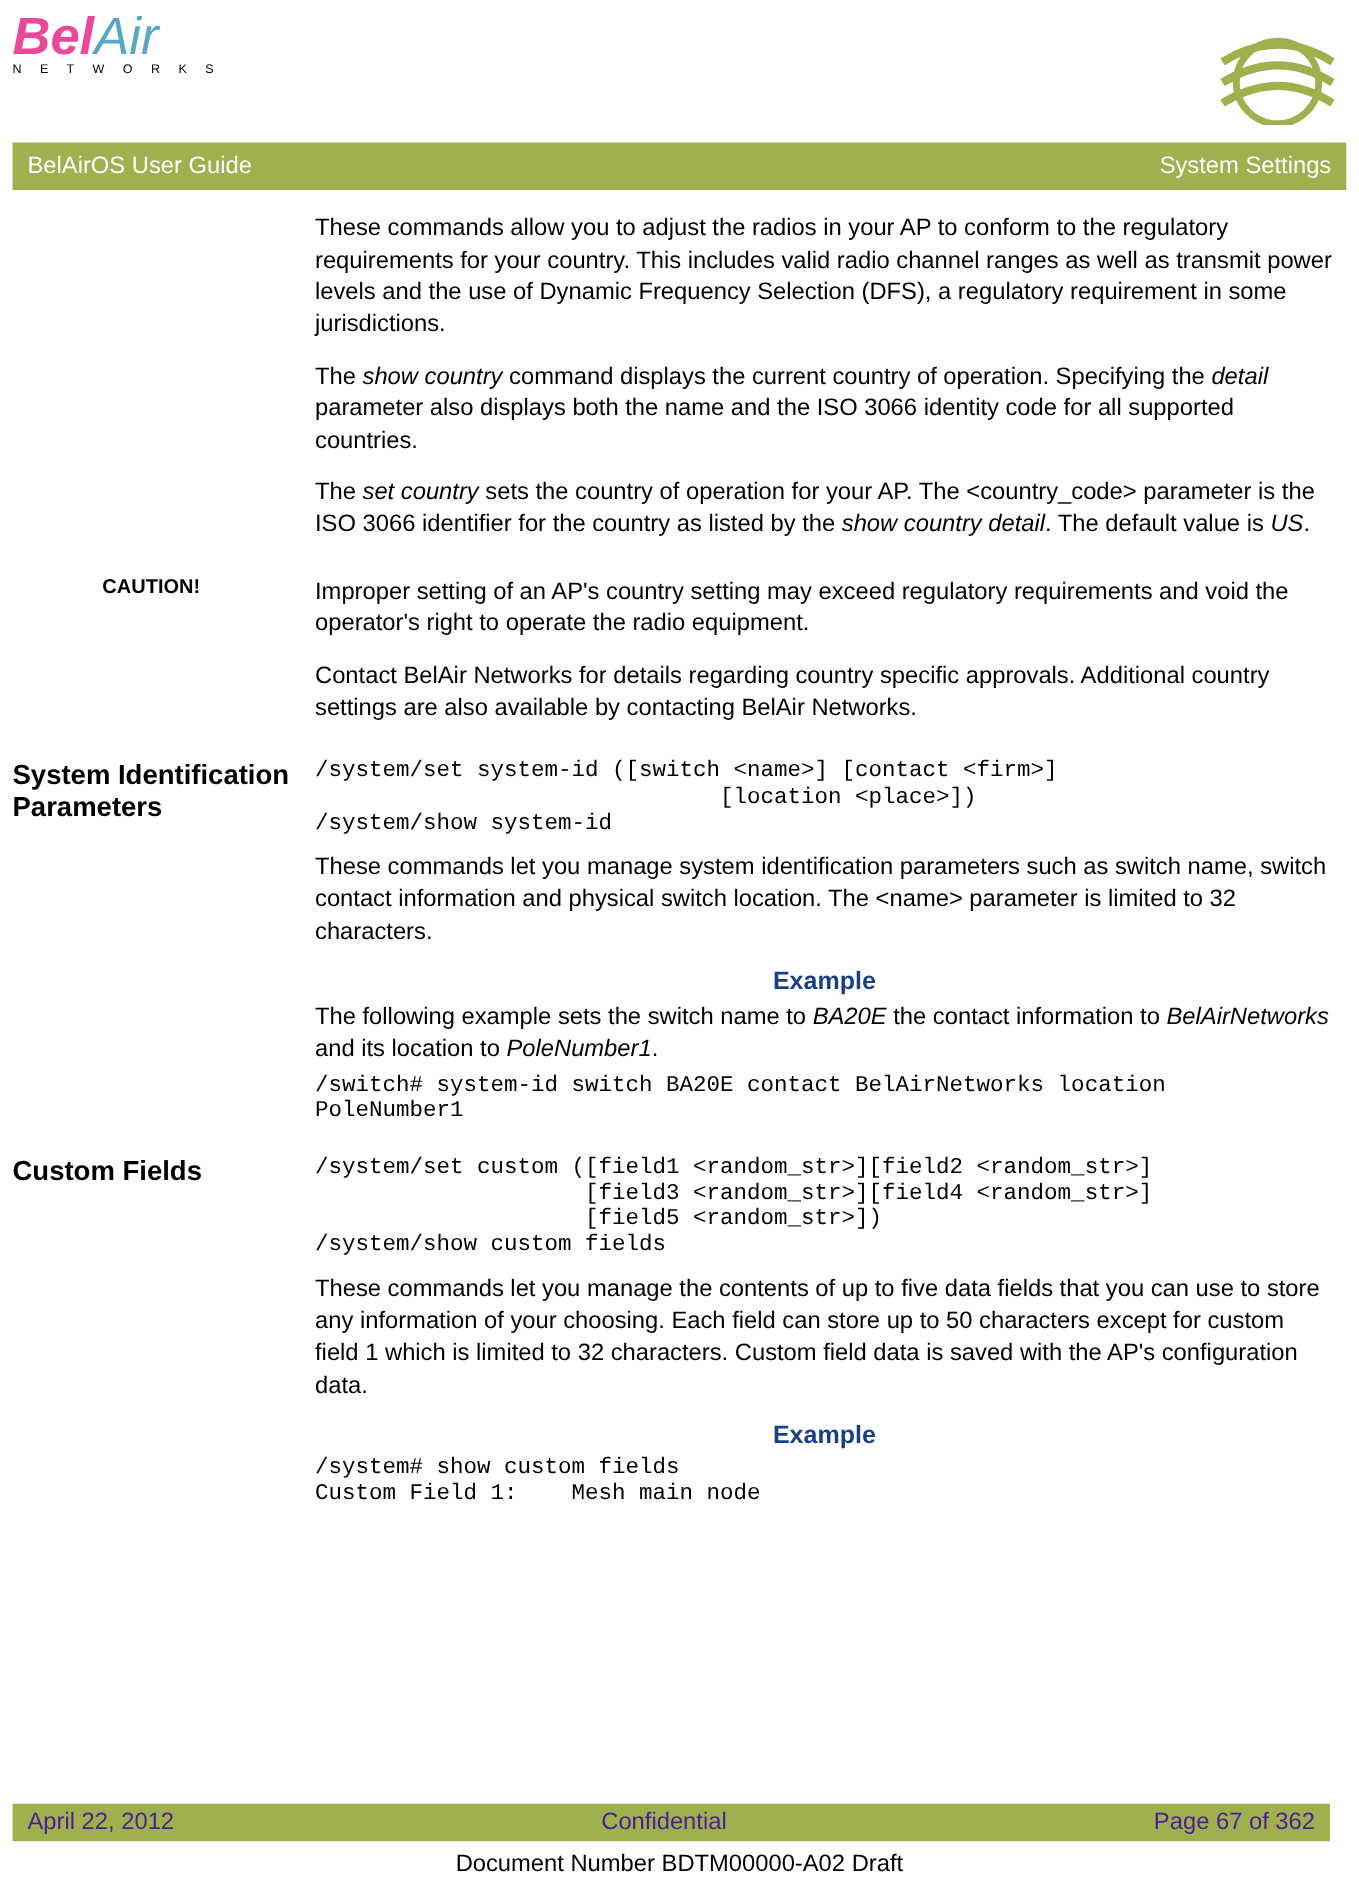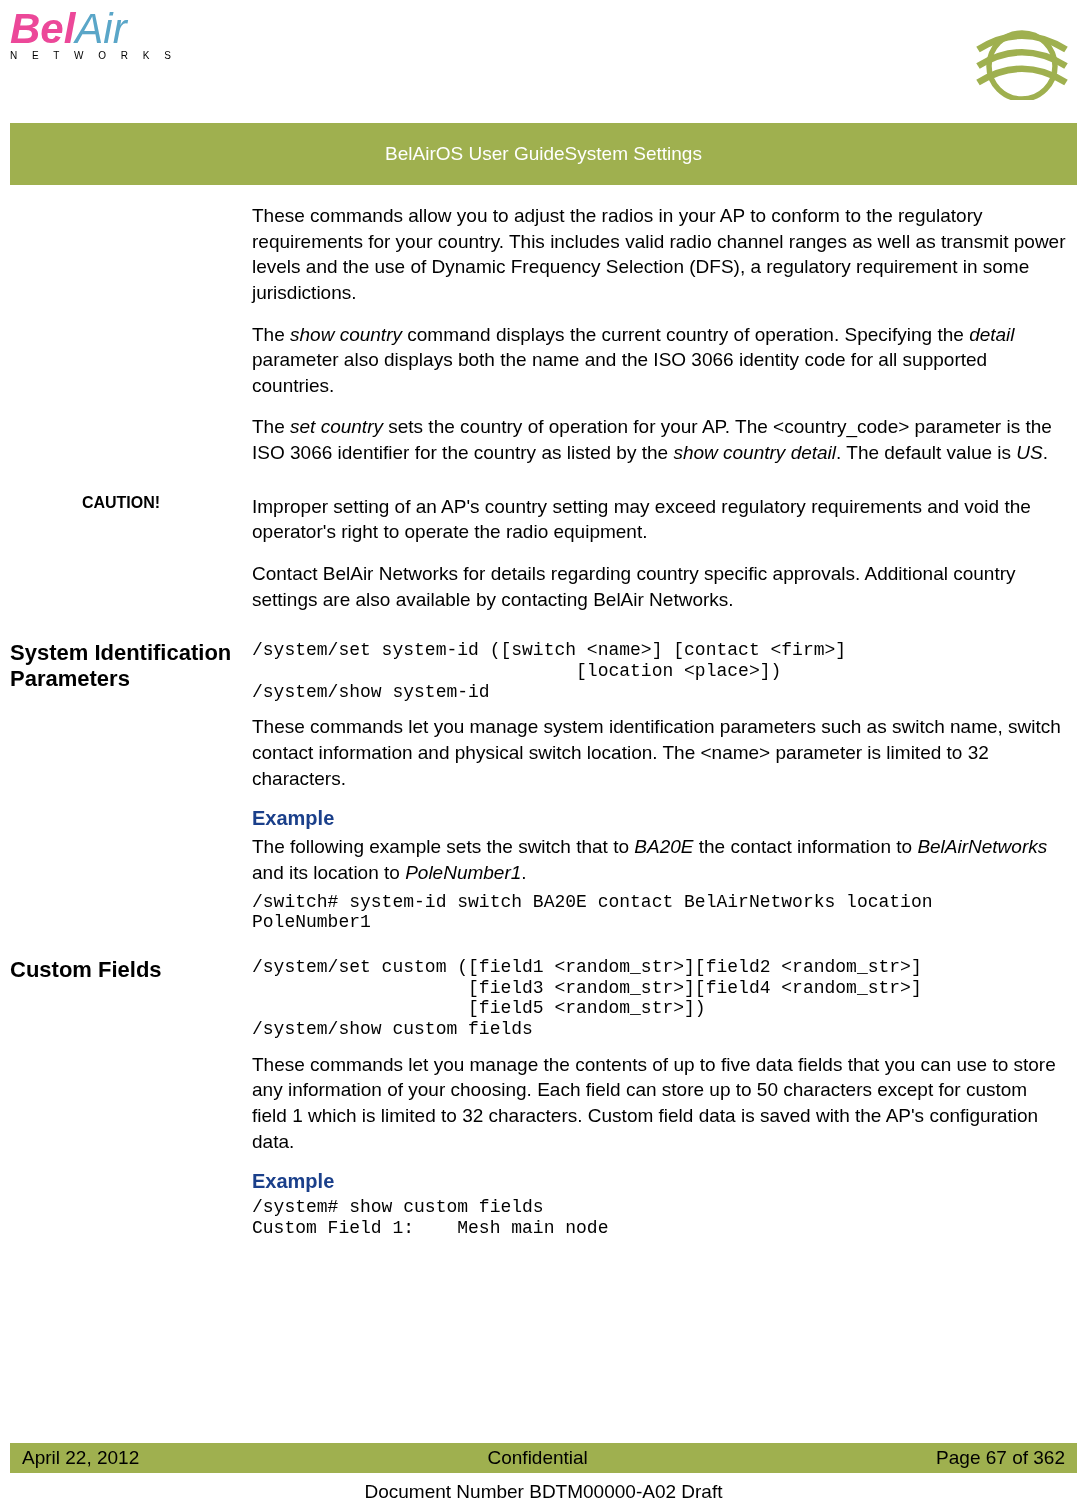--- a/index.html
+++ b/index.html
@@ -22,24 +22,24 @@
   .logo-left { display: flex; flex-direction: column; align-items: flex-start; }
   .logo-belair { font-size: 42px; font-weight: 700; color: #0a6aa6; font-style: italic; line-height: 0.9; }
   .logo-belair .bel { color: #ec4899; }
   .logo-belair .air { color: #5aa6c8; font-weight: 400; }
   .logo-networks { font-size: 10px; letter-spacing: 6px; color: #000; margin-top: 2px; }
   .logo-right svg { width: 110px; height: 90px; }
   .title-bar {
     background: #9fb04f;
     color: #fff;
     display: flex;
-    justify-content: center;
-    padding: 20px 12px;
+    justify-content: space-between;
+    padding: 8px 12px;
     font-size: 19px;
-    margin-top: 18px;
+    margin-top: 8px;
   }
   .content {
     display: grid;
     grid-template-columns: 230px 1fr;
     column-gap: 12px;
     padding: 18px 10px 0 0;
     gap: 12px;
   }
   .side-label {
     font-weight: 600;
@@ -57,28 +57,29 @@
     white-space: pre;
     line-height: 1.15;
     margin-bottom: 12px;
   }
   .example-h {
     color: #1a3f8a;
     font-weight: 600;
     font-size: 20px;
     margin-bottom: 4px;
     margin-top: 4px;
+    text-align: center;
   }
   .spacer { height: 0; }
   .footer-bar {
     position: absolute;
-    left: 10px; right: 10px;
+    left: 10px; right: 23px;
     bottom: 38px;
     background: #9fb04f;
-    color: #000000;
+    color: #4c1d95;
     display: flex;
     justify-content: space-between;
     padding: 4px 12px;
     font-size: 19px;
   }
   .doc-num {
     position: absolute;
     left: 0; right: 0;
     bottom: 8px;
     text-align: center;
@@ -129,21 +130,21 @@
   </div>
 
   <div class="side-label">System Identification Parameters</div>
   <div class="body-col">
     <div class="mono">/system/set system-id ([switch &lt;name&gt;] [contact &lt;firm&gt;]
                               [location &lt;place&gt;])
 /system/show system-id</div>
     <p>These commands let you manage system identification parameters such as switch name, switch contact information and physical switch location. The &lt;name&gt; parameter is limited to 32 characters.</p>
     <div class="example-h">Example</div>
     <p class="tight">
-      <span>The following example sets the switch that to </span><span class="ital">BA20E</span><span> the contact information to </span><span class="ital">BelAirNetworks</span><span> and its location to </span><span class="ital">PoleNumber1</span><span>.</span>
+      <span>The following example sets the switch name to </span><span class="ital">BA20E</span><span> the contact information to </span><span class="ital">BelAirNetworks</span><span> and its location to </span><span class="ital">PoleNumber1</span><span>.</span>
     </p>
     <div class="mono">/switch# system-id switch BA20E contact BelAirNetworks location
 PoleNumber1</div>
   </div>
 
   <div class="side-label">Custom Fields</div>
   <div class="body-col">
     <div class="mono">/system/set custom ([field1 &lt;random_str&gt;][field2 &lt;random_str&gt;]
                     [field3 &lt;random_str&gt;][field4 &lt;random_str&gt;]
                     [field5 &lt;random_str&gt;])

